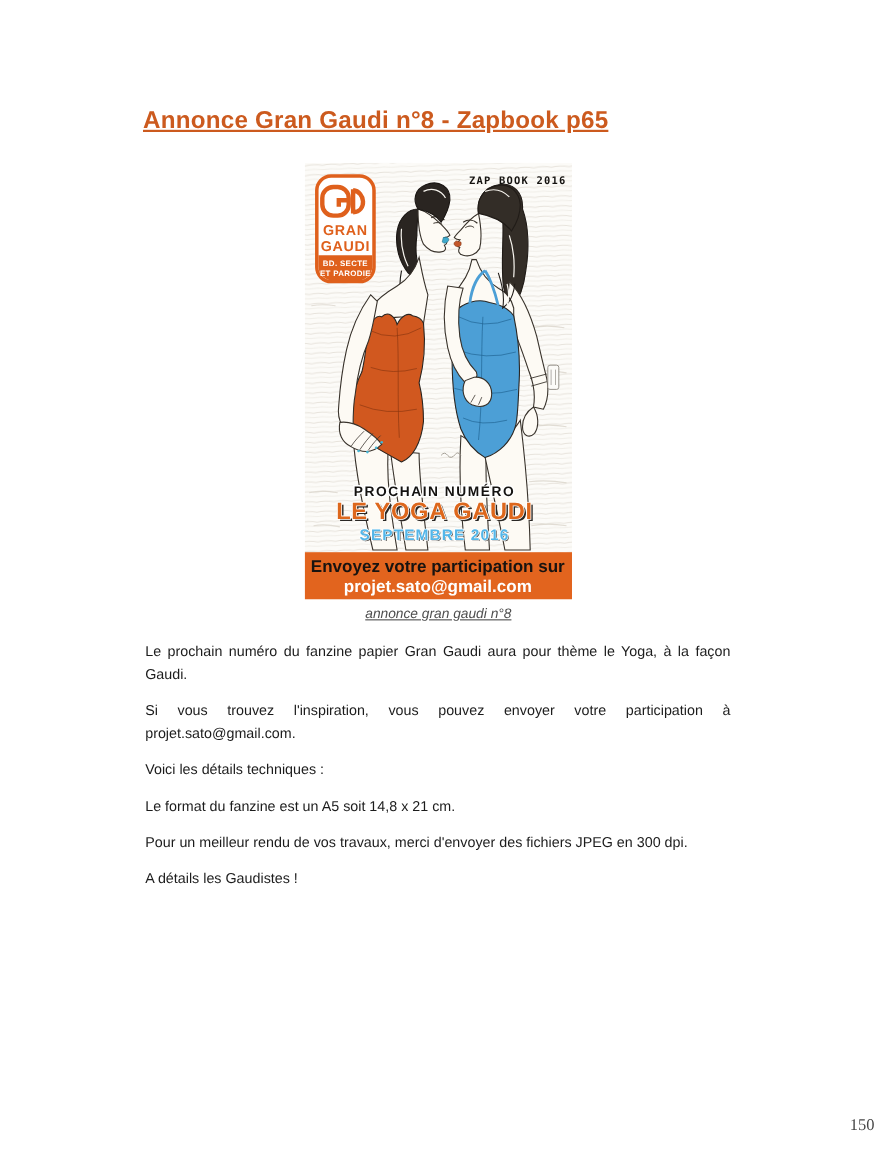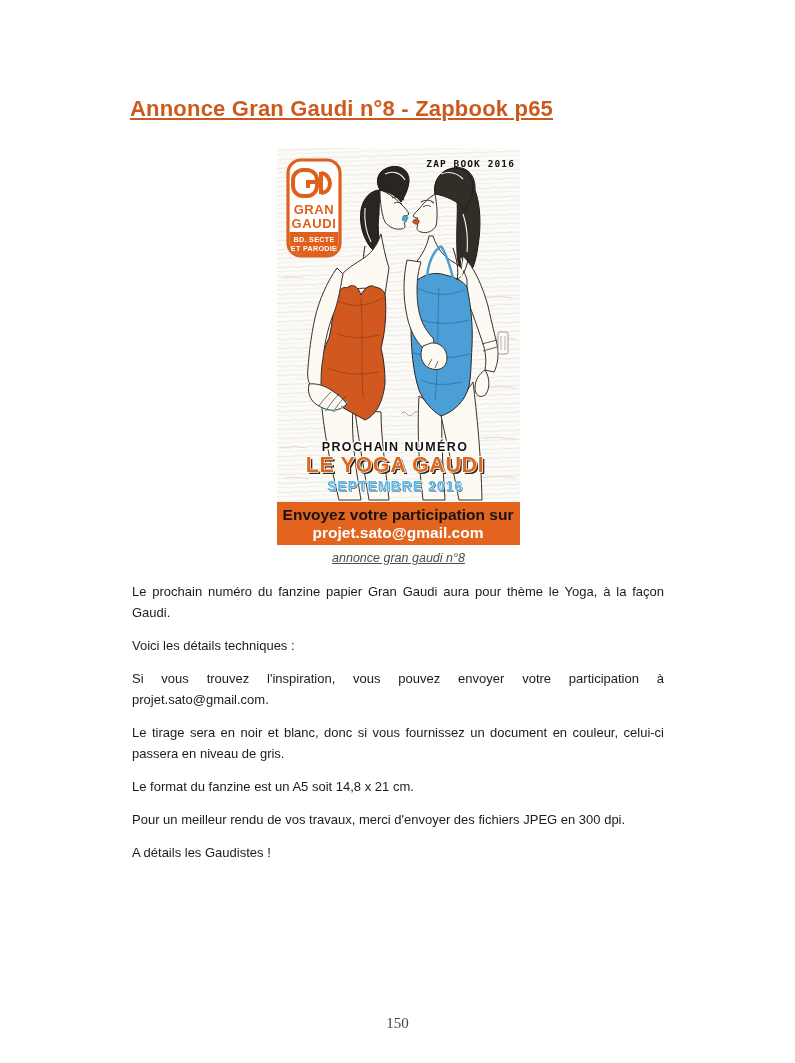--- a/index.html
+++ b/index.html
@@ -23,21 +23,21 @@
     margin-top:6px;text-align:center;
     font-size:12.5px;font-style:italic;color:#4d4d4d;text-decoration:underline;
   }
   .article{
     position:absolute;left:132px;top:581px;width:532px;
     font-size:13px;line-height:21px;color:#1c1c1c;
   }
   .article p{margin:0 0 12px 0;text-align:justify;}
   .pagenum{
     position:absolute;left:0;top:1015px;width:795px;
-    text-align:center;font-family:"Liberation Serif",serif;
+    text-align:right;font-family:"Liberation Serif",serif;
     font-size:15px;color:#474747;
   }
   
   .zap{font-family:"DejaVu Sans Mono",monospace;font-size:9.5px;font-weight:bold;
        letter-spacing:1.1px;fill:#141210;}
   .kicker{font-family:"Liberation Sans",sans-serif;font-size:12.5px;font-weight:bold;
        letter-spacing:1.4px;fill:#141210;stroke:#ffffff;stroke-width:2.6px;paint-order:stroke;}
   .bigsh{font-family:"Liberation Sans",sans-serif;font-size:21.5px;font-weight:bold;
        letter-spacing:0.6px;fill:#2a2724;}
   .big{font-family:"Liberation Sans",sans-serif;font-size:21.5px;font-weight:bold;
@@ -172,23 +172,22 @@
         <rect x="0" y="354" width="243" height="43" fill="#E2641E"></rect>
         <text class="ban1" x="121" y="372" text-anchor="middle">Envoyez votre participation sur</text>
         <text class="ban2" x="121" y="390" text-anchor="middle">projet.sato@gmail.com</text>
       </g>
     </svg>
     <figcaption>annonce gran gaudi n°8</figcaption>
   </figure>
 
   <section class="article">
     <p>Le prochain numéro du fanzine papier Gran Gaudi aura pour thème le Yoga, à la façon Gaudi.</p>
+    <p>Si vous trouvez l'inspiration, vous pouvez envoyer votre participation à projet.sato@gmail.com.</p>
     <p>Voici les détails techniques :</p>
-    <p>Si vous trouvez l'inspiration, vous pouvez envoyer votre participation à projet.sato@gmail.com.</p>
-    <p>Le tirage sera en noir et blanc, donc si vous fournissez un document en couleur, celui-ci passera en niveau de gris.</p>
     <p>Le format du fanzine est un A5 soit 14,8 x 21 cm.</p>
     <p>Pour un meilleur rendu de vos travaux, merci d'envoyer des fichiers JPEG en 300 dpi.</p>
     <p>A détails les Gaudistes !</p>
   </section>
 
   <footer class="pagenum">150</footer>
 
 </main>
 
 </body></html>

